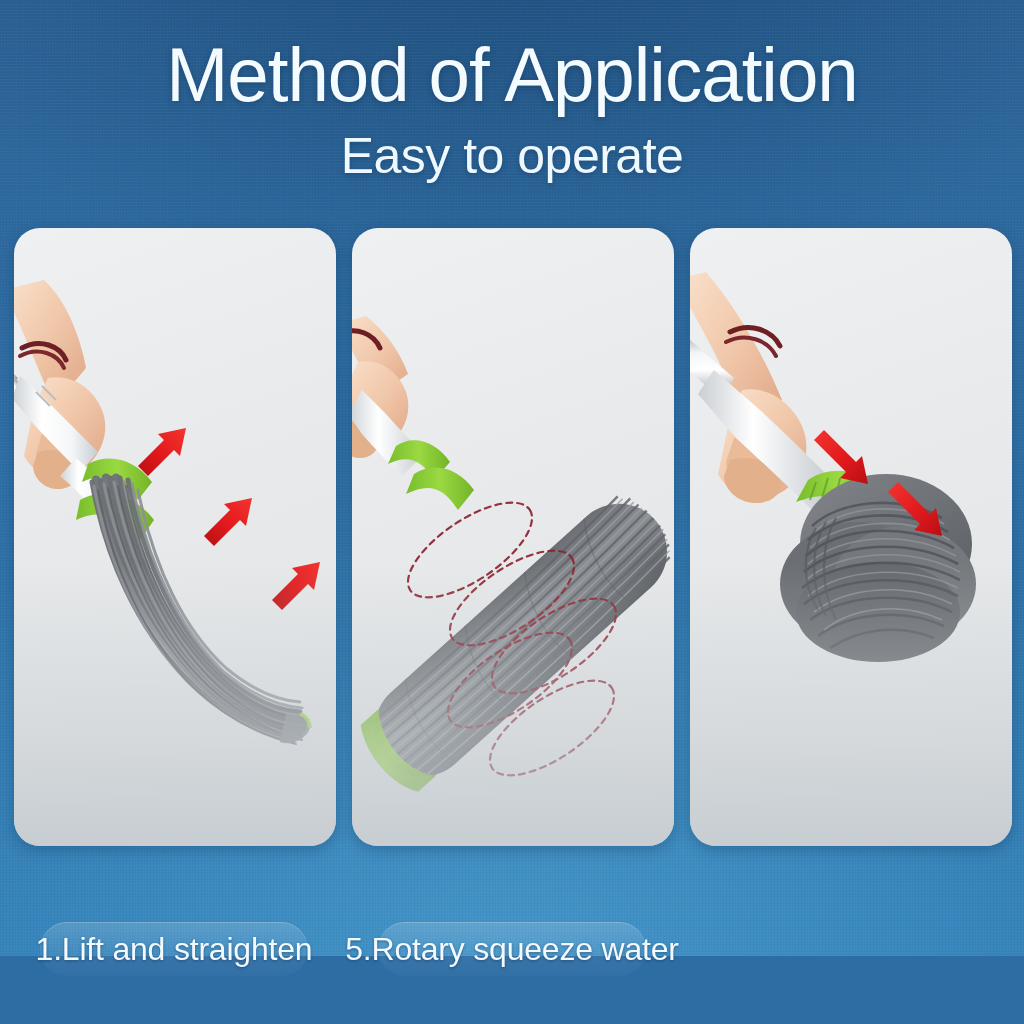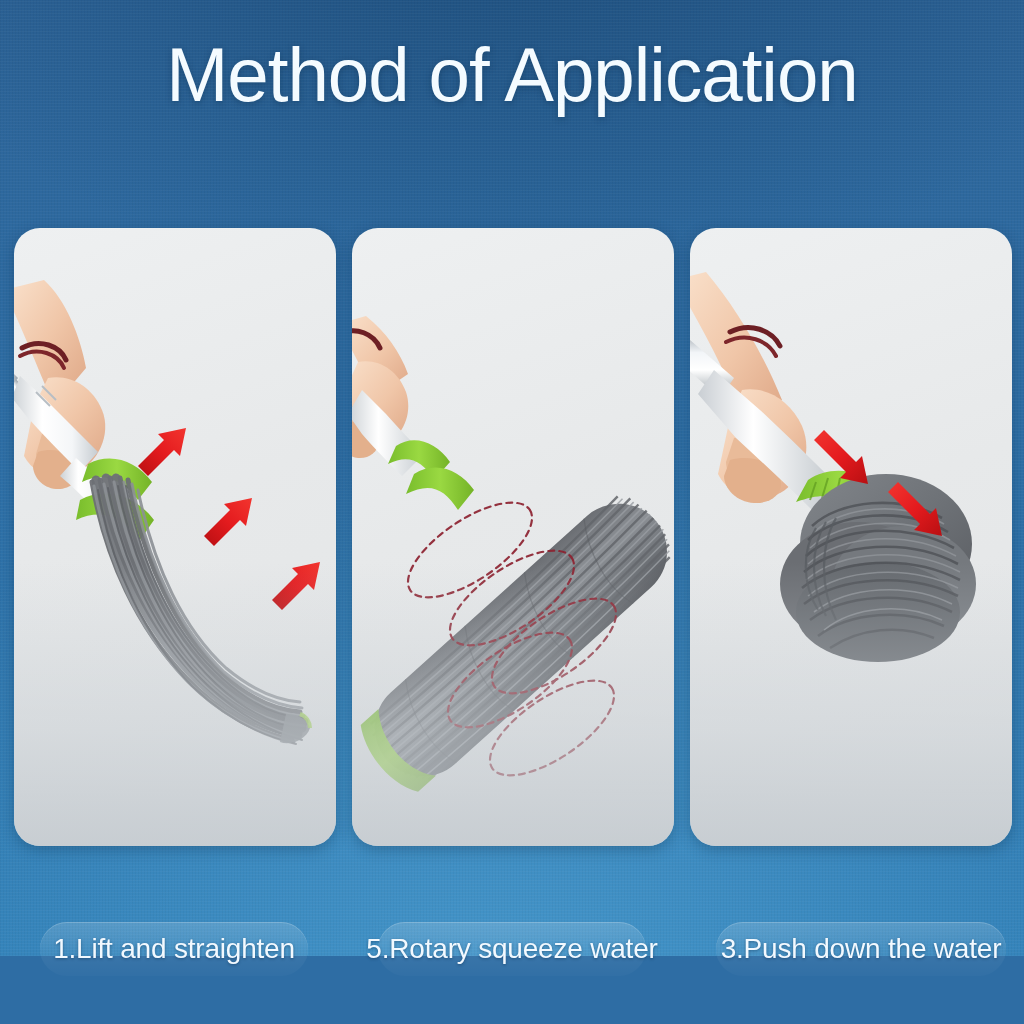--- a/index.html
+++ b/index.html
@@ -58,35 +58,36 @@
   .floor{
     position:absolute;left:0;right:0;bottom:0;height:46%;
     background:linear-gradient(180deg, rgba(205,210,214,0) 0%, rgba(201,207,212,.55) 60%, rgba(190,197,203,.75) 100%);
   }
 
   
   .caption{
     position:absolute;top:922px;height:54px;
     border-radius:27px;
     display:flex;align-items:center;justify-content:center;
-    color:#f2f9ff;font-size:28px;letter-spacing:-.2px;white-space:nowrap;
+    color:#f2f9ff;font-size:32px;letter-spacing:-.2px;white-space:nowrap;
     background:linear-gradient(180deg, rgba(255,255,255,.16) 0%, rgba(255,255,255,.06) 55%, rgba(255,255,255,.02) 100%);
     box-shadow:inset 0 1px 0 rgba(255,255,255,.18);
     text-shadow:0 1px 3px rgba(8,40,70,.45);
   }
   #cap1{left:40px;width:268px;}
   #cap2{left:378px;width:268px;}
   #cap3{left:716px;width:290px;}
 </style>
 </head>
 <body>
 
 <div id="stage">
 
   <div id="title">Method of Application</div>
+  <div id="subtitle">Easy to operate</div>
 
   <div class="panel" id="panel1">
     <div class="scene">
       <div class="floor"></div>
 
       <svg width="322" height="618" viewBox="0 0 322 618">
         <defs>
           <linearGradient id="skin1" x1="0" y1="0" x2="1" y2="1">
             <stop offset="0" stop-color="#fae2cd"></stop>
             <stop offset=".5" stop-color="#f0c6a8"></stop>
@@ -376,15 +377,14 @@
         </g>
         <g>
           <path d="M198,262 L230,294 L236,288 L242,316 L214,310 L220,304 L188,272 Z" fill="url(#red3)" transform="translate(10,-8)"></path>
         </g>
       </svg>
     </div>
   </div>
 
   <div class="caption" id="cap1">1.Lift and straighten</div>
   <div class="caption" id="cap2">5.Rotary squeeze water</div>
-  <div class="caption" id="cap3">3.Push down the water</div>
 
 </div>
 
 </body></html>

